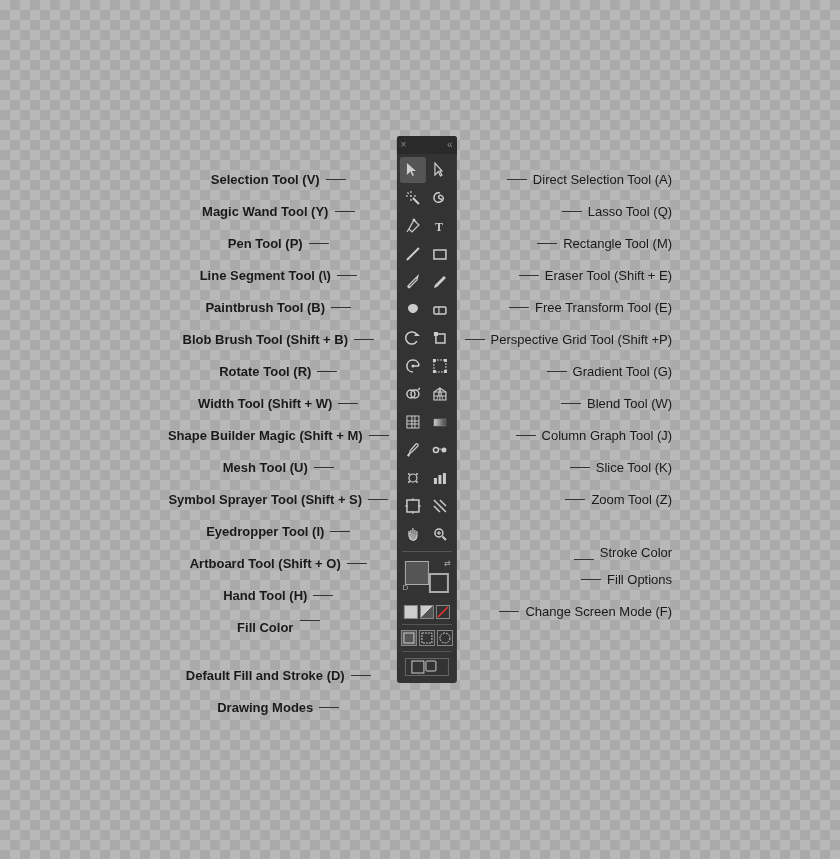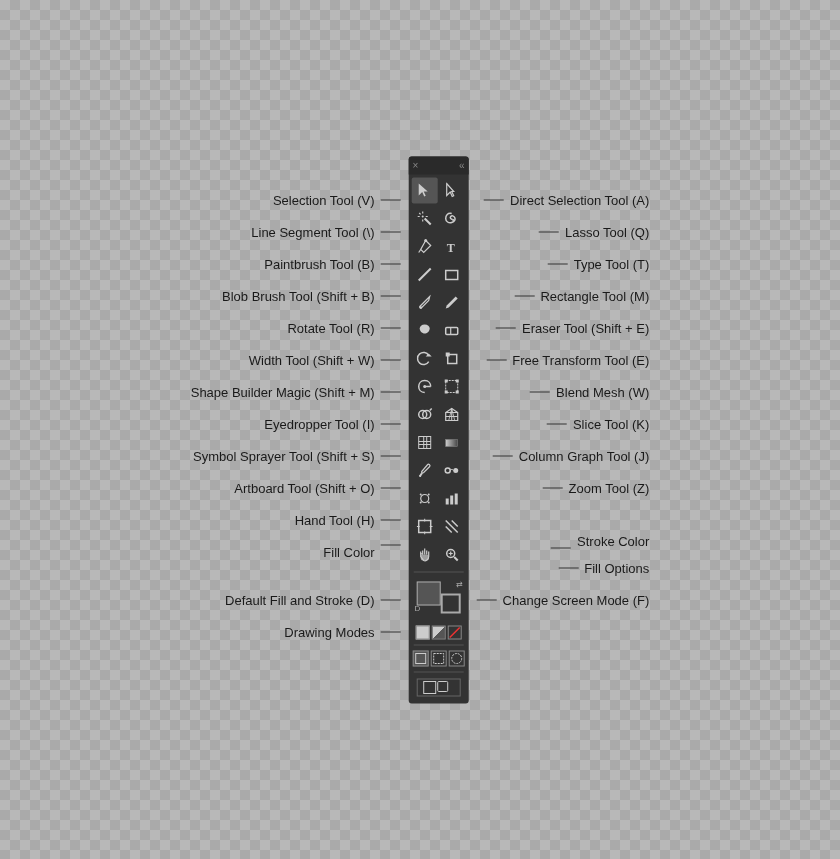--- a/index.html
+++ b/index.html
@@ -27,23 +27,24 @@
       transform: translate(-50%, -50%);
       display: flex;
       align-items: flex-start;
       justify-content: center;
     }
 
     
     .labels-left {
       display: flex;
       flex-direction: column;
-      align-items: flex-end;
+      align-items: center;
       margin-right: 8px;
       padding-top: 28px;
+      font-weight: bold;
     }
 
     
     .labels-right {
       display: flex;
       flex-direction: column;
       align-items: flex-end;
       margin-left: 8px;
       padding-top: 28px;
     }
@@ -219,20 +220,28 @@
 <body>
 
 <div class="toolbar-container">
 
   <div class="labels-left">
     <div class="label-row">
       <span>Selection Tool (V)</span>
       <span class="label-line-right"></span>
     </div>
     <div class="label-row">
+      <span>Magic Wand Tool (Y)</span>
+      <span class="label-line-right"></span>
+    </div>
+    <div class="label-row">
+      <span>Pen Tool (P)</span>
+      <span class="label-line-right"></span>
+    </div>
+    <div class="label-row">
       <span>Line Segment Tool (\)</span>
       <span class="label-line-right"></span>
     </div>
     <div class="label-row">
       <span>Paintbrush Tool (B)</span>
       <span class="label-line-right"></span>
     </div>
     <div class="label-row">
       <span>Blob Brush Tool (Shift + B)</span>
       <span class="label-line-right"></span>
@@ -243,25 +252,29 @@
     </div>
     <div class="label-row">
       <span>Width Tool (Shift + W)</span>
       <span class="label-line-right"></span>
     </div>
     <div class="label-row">
       <span>Shape Builder Magic (Shift + M)</span>
       <span class="label-line-right"></span>
     </div>
     <div class="label-row">
+      <span>Mesh Tool (U)</span>
+      <span class="label-line-right"></span>
+    </div>
+    <div class="label-row">
+      <span>Symbol Sprayer Tool (Shift + S)</span>
+      <span class="label-line-right"></span>
+    </div>
+    <div class="label-row">
       <span>Eyedropper Tool (I)</span>
-      <span class="label-line-right"></span>
-    </div>
-    <div class="label-row">
-      <span>Symbol Sprayer Tool (Shift + S)</span>
       <span class="label-line-right"></span>
     </div>
     <div class="label-row">
       <span>Artboard Tool (Shift + O)</span>
       <span class="label-line-right"></span>
     </div>
     <div class="label-row">
       <span>Hand Tool (H)</span>
       <span class="label-line-right"></span>
     </div>
@@ -586,45 +599,49 @@
     <div class="label-row">
       <span class="label-line-left"></span>
       <span>Direct Selection Tool (A)</span>
     </div>
     <div class="label-row">
       <span class="label-line-left"></span>
       <span>Lasso Tool (Q)</span>
     </div>
     <div class="label-row">
       <span class="label-line-left"></span>
-      <span>Type Tool (T)</span>
-    </div>
-    <div class="label-row">
-      <span class="label-line-left"></span>
       <span>Rectangle Tool (M)</span>
     </div>
     <div class="label-row">
       <span class="label-line-left"></span>
       <span>Eraser Tool (Shift + E)</span>
     </div>
     <div class="label-row">
       <span class="label-line-left"></span>
       <span>Free Transform Tool (E)</span>
     </div>
     <div class="label-row">
       <span class="label-line-left"></span>
-      <span>Blend Mesh (W)</span>
+      <span>Perspective Grid Tool (Shift +P)</span>
+    </div>
+    <div class="label-row">
+      <span class="label-line-left"></span>
+      <span>Gradient Tool (G)</span>
+    </div>
+    <div class="label-row">
+      <span class="label-line-left"></span>
+      <span>Blend Tool (W)</span>
+    </div>
+    <div class="label-row">
+      <span class="label-line-left"></span>
+      <span>Column Graph Tool (J)</span>
     </div>
     <div class="label-row">
       <span class="label-line-left"></span>
       <span>Slice Tool (K)</span>
-    </div>
-    <div class="label-row">
-      <span class="label-line-left"></span>
-      <span>Column Graph Tool (J)</span>
     </div>
     <div class="label-row">
       <span class="label-line-left"></span>
       <span>Zoom Tool (Z)</span>
     </div>
 
     <div class="label-row" style="height:48px; align-items: flex-end; padding-bottom: 4px;">
       <span class="label-line-left"></span>
       <span>Stroke Color</span>
     </div>

